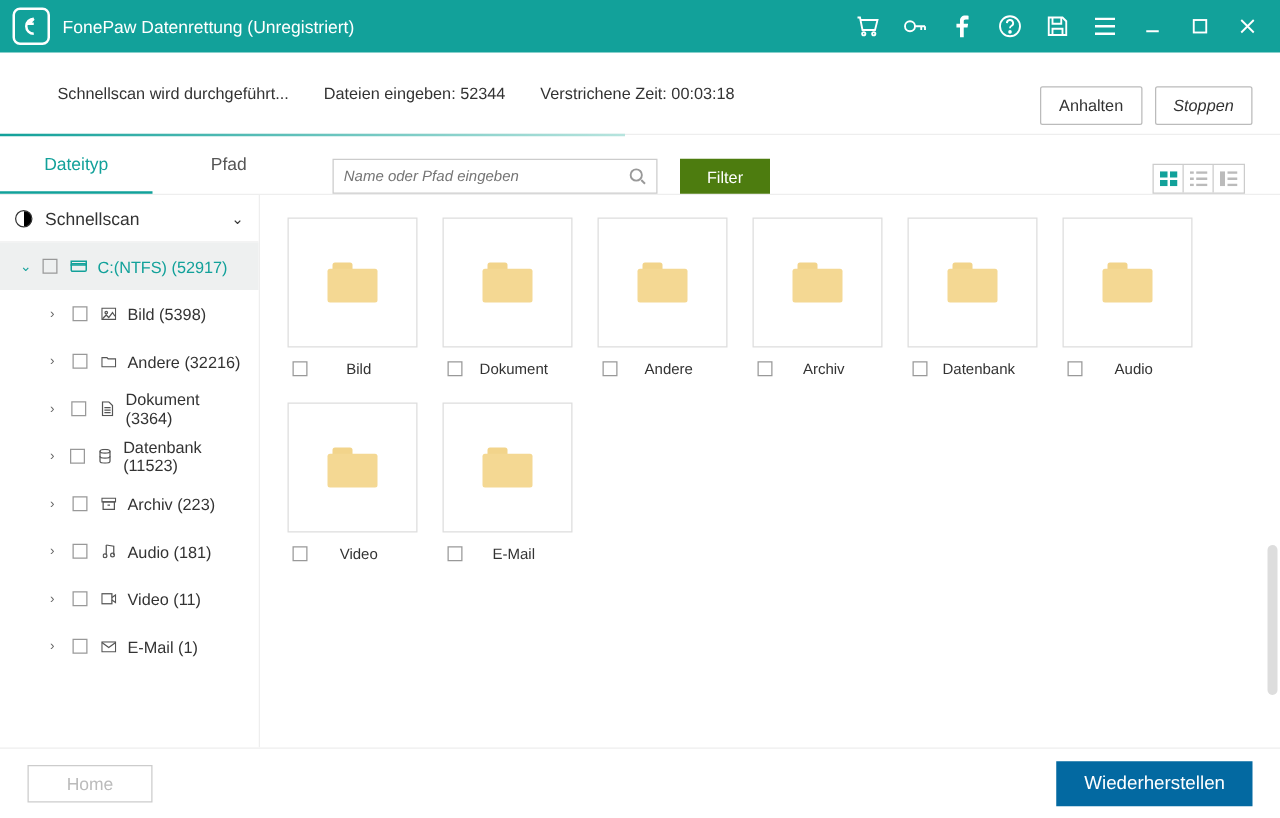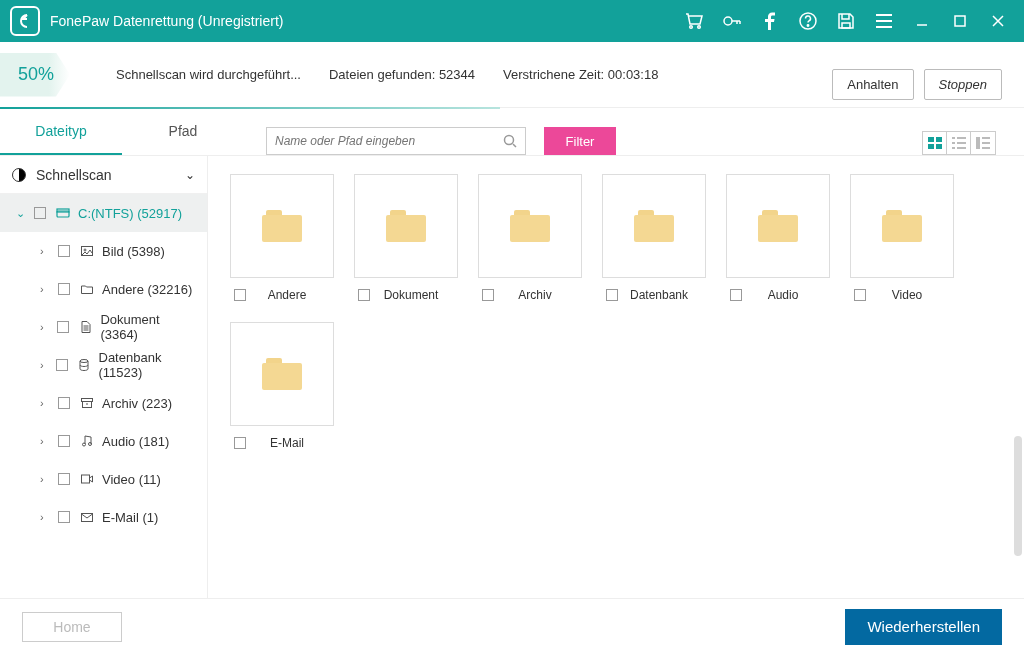--- a/index.html
+++ b/index.html
@@ -26,21 +26,21 @@
 .progress-btn:last-child { margin-right: 22px; font-style: italic; }
 
 
 .toolbar-row { height: 48px; display: flex; align-items: flex-end; border-bottom: 1px solid #eee; flex-shrink: 0; }
 .sidebar-tabs { width: 244px; display: flex; height: 100%; }
 .sidebar-tab { flex: 1; display: flex; align-items: center; justify-content: center; font-size: 14px; color: #555; cursor: pointer; border-bottom: 2px solid transparent; }
 .sidebar-tab.active { color: #12a19a; border-bottom: 2px solid #12a19a; }
 .searchbox { margin-left: 22px; width: 260px; height: 28px; border: 1px solid #ccc; display: flex; align-items: center; padding: 0 8px; }
 .searchbox input { border: none; outline: none; flex: 1; font-size: 12px; font-style: italic; color: #888; }
 .searchbox .search-icon { color: #999; }
-.filter-btn { margin-left: 18px; width: 72px; height: 28px; background: #ec4899; color: #fff; border: none; font-size: 13px; cursor: pointer; }
+.filter-btn { margin-left: 18px; width: 72px; height: 28px; background: #4d7c0f; color: #fff; border: none; font-size: 13px; cursor: pointer; }
 .toolbar-row .spacer { flex: 1; }
 .view-switch { display: flex; border: 1px solid #ccc; margin-right: 28px; }
 .view-switch .v { width: 24px; height: 22px; display: flex; align-items: center; justify-content: center; font-size: 12px; color: #999; cursor: pointer; border-right: 1px solid #ccc; }
 .view-switch .v:last-child { border-right: none; }
 .view-switch .v.active { color: #12a19a; }
 
 
 .main { flex: 1; display: flex; overflow: hidden; }
 
 .sidebar { width: 208px; border-right: 1px solid #eee; display: flex; flex-direction: column; overflow-y: auto; }
@@ -138,27 +138,23 @@
       </div>
     <div class="icon">
         <svg width="14" height="14" viewBox="0 0 14 14" stroke="#fff" stroke-width="1.5">
           <path d="M2 2l10 10M12 2L2 12"></path>
         </svg>
       </div>
   </div>
 </div>
 
 <div class="progress-row">
-  <div class="progress-pill">
-    <div class="progress-pill-shape"></div>
-    <span class="pct">50%</span>
-  </div>
   <div class="progress-text">Schnellscan wird durchgeführt...</div>
   <div class="progress-found">
-    <span>Dateien gefunden:</span>
+    <span>Dateien eingeben:</span>
     <span>52344</span>
   </div>
   <div class="progress-time">
     <span>Verstrichene Zeit:</span>
     <span>00:03:18</span>
   </div>
   <div class="progress-spacer"></div>
   <button class="progress-btn">Anhalten</button>
   <button class="progress-btn">Stoppen</button>
 </div>
@@ -328,33 +324,45 @@
     <div class="grid" id="folder-grid">
         <div class="folder-tile">
     <div class="folder-thumb">
       <div class="folder-icon">
               <div class="tab"></div>
               <div class="body"></div>
             </div>
     </div>
     <div class="folder-label-row">
       <span class="cb"></span>
+      <span class="lbl">Bild</span>
+    </div>
+        </div>
+        <div class="folder-tile">
+    <div class="folder-thumb">
+      <div class="folder-icon">
+              <div class="tab"></div>
+              <div class="body"></div>
+            </div>
+    </div>
+    <div class="folder-label-row">
+      <span class="cb"></span>
+      <span class="lbl">Dokument</span>
+    </div>
+        </div>
+        <div class="folder-tile">
+    <div class="folder-thumb">
+      <div class="folder-icon">
+              <div class="tab"></div>
+              <div class="body"></div>
+            </div>
+    </div>
+    <div class="folder-label-row">
+      <span class="cb"></span>
       <span class="lbl">Andere</span>
-    </div>
-        </div>
-        <div class="folder-tile">
-    <div class="folder-thumb">
-      <div class="folder-icon">
-              <div class="tab"></div>
-              <div class="body"></div>
-            </div>
-    </div>
-    <div class="folder-label-row">
-      <span class="cb"></span>
-      <span class="lbl">Dokument</span>
     </div>
         </div>
         <div class="folder-tile">
     <div class="folder-thumb">
       <div class="folder-icon">
               <div class="tab"></div>
               <div class="body"></div>
             </div>
     </div>
     <div class="folder-label-row">

